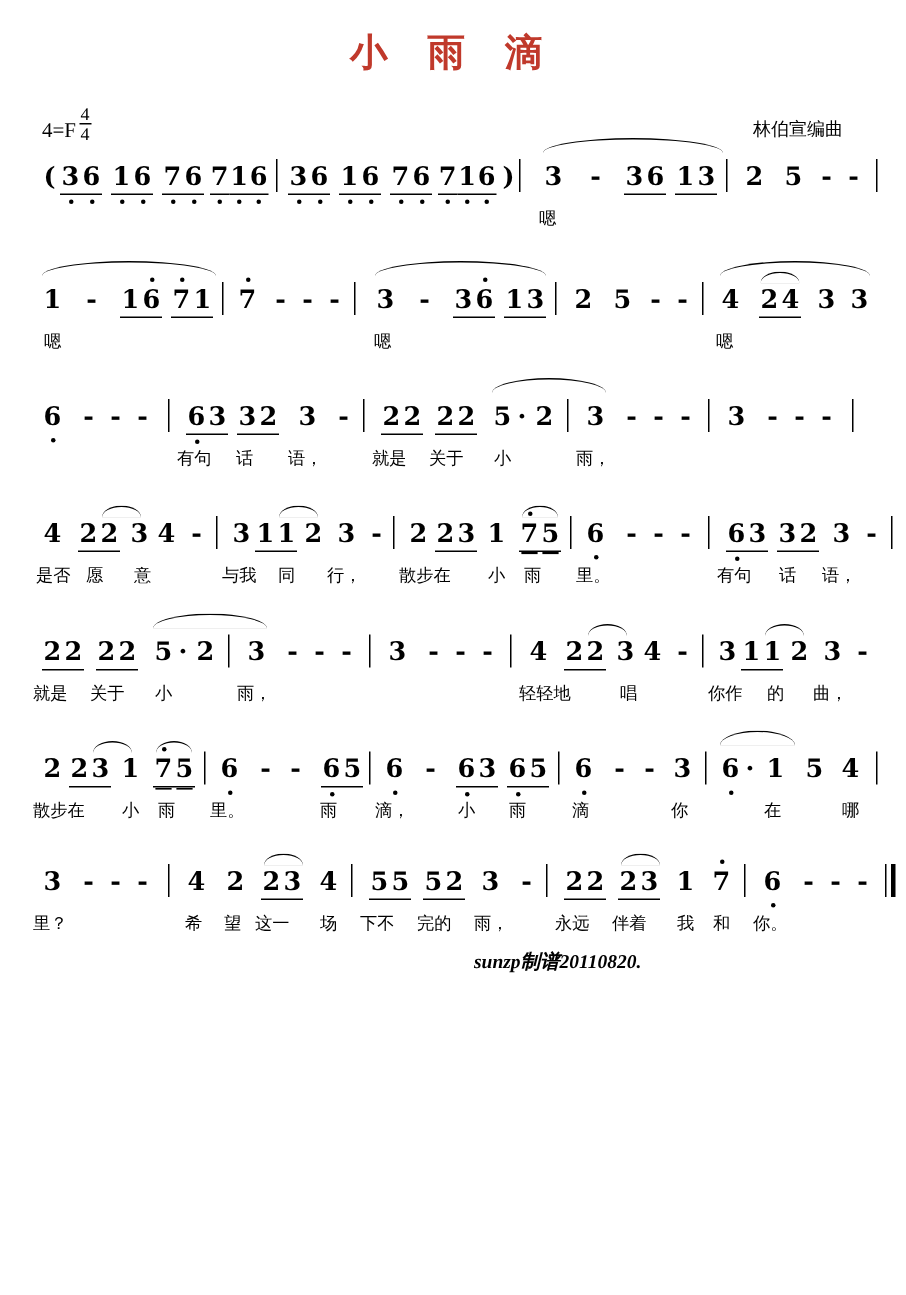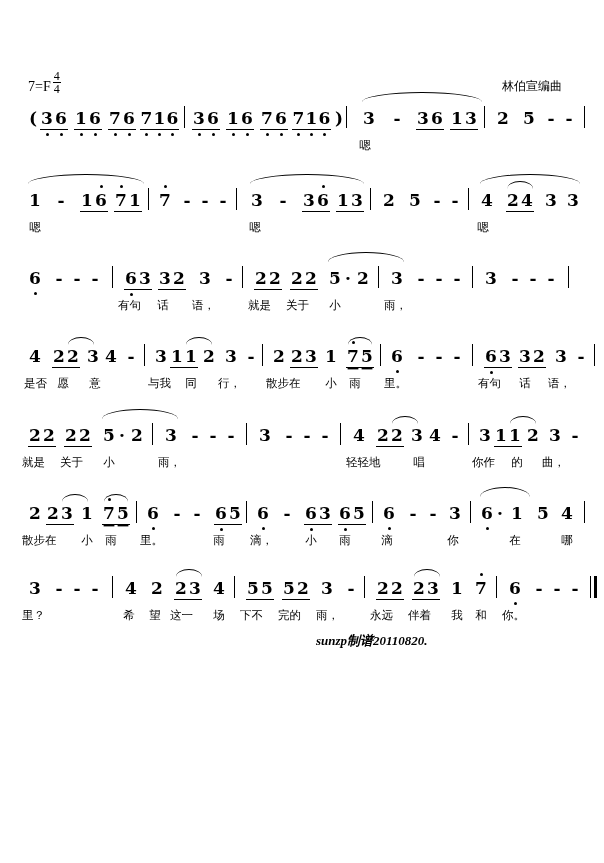--- a/index.html
+++ b/index.html
@@ -167,23 +167,24 @@
     border-top: 1.3px solid #000;
     border-radius: 50% / 100% 100% 0 0;
     height: 7px;
   }
 </style>
 </head>
 <body>
 
 <div id="sheet">
 
+  <div class="title">小 雨 滴</div>
 
   <div class="key-sig">
-    <span>7=F</span><span class="frac"><span class="num">4</span><span class="den">4</span></span>
+    <span>4=F</span><span class="frac"><span class="num">4</span><span class="den">4</span></span>
   </div>
 
   <div class="composer">林伯宣编曲</div>
 
   <div class="system" style="top:108px;">
     <div class="notes">
       <span class="tok" style="left:0px;width:10px;">(</span>
       <span class="tok b1 dotdn" style="left:12px;width:14px;">3</span>
       <span class="tok b1 dotdn" style="left:26px;width:14px;">6</span>
       <span class="tok b1 dotdn" style="left:46px;width:14px;">1</span>

